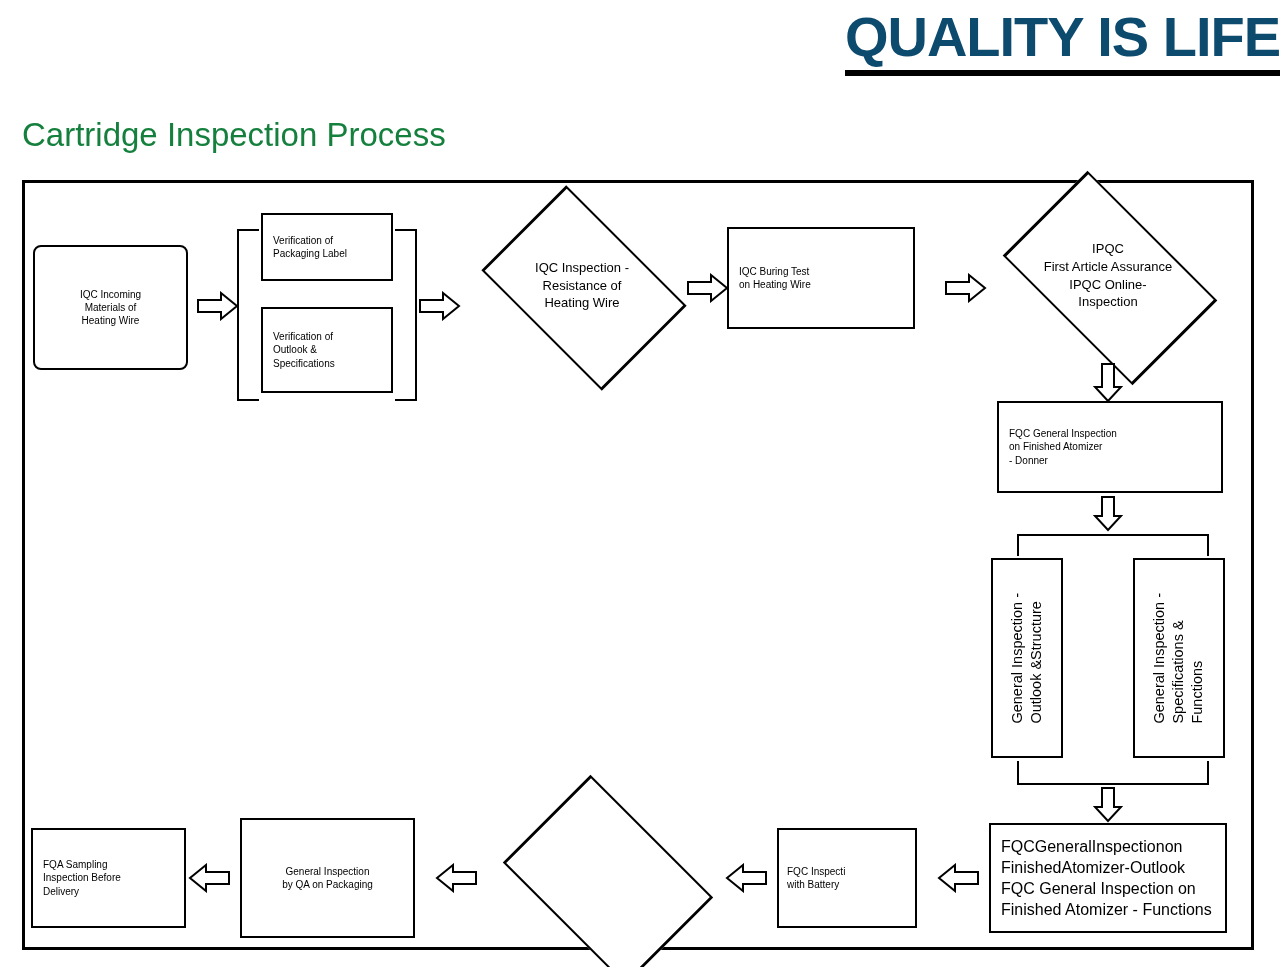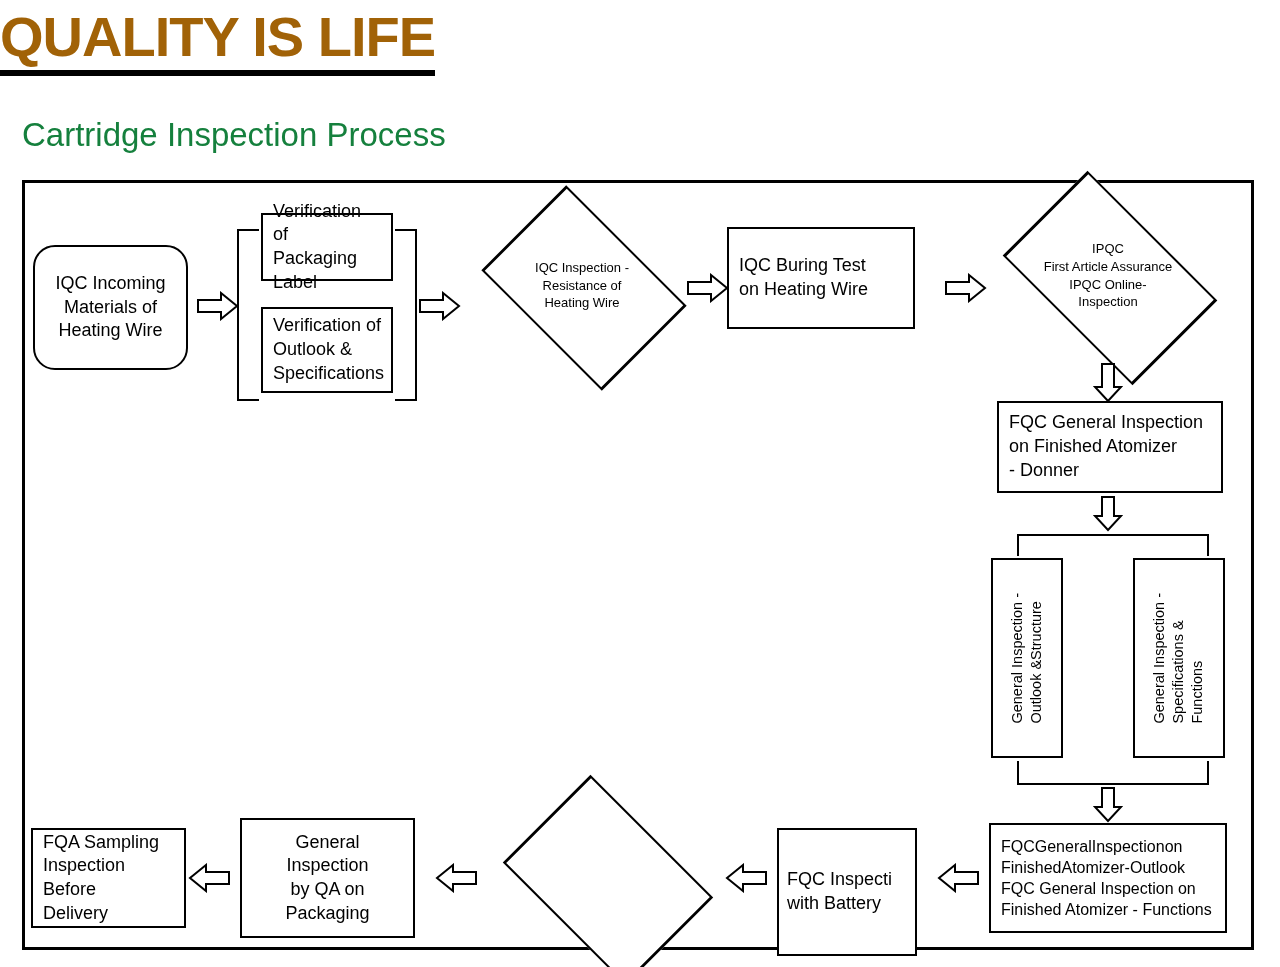--- a/index.html
+++ b/index.html
@@ -15,26 +15,26 @@
     color: #000000;
     overflow: hidden;
   }
 
   
   #page-title {
     position: absolute;
     top: 4px;
     left: 0;
     width: 1280px;
-    text-align: left;
+    text-align: right;
     font-family: "Liberation Sans", sans-serif;
     font-weight: bold;
     font-size: 56px;
     letter-spacing: -1px;
-    color: #a16207;
+    color: #0c4a6e;
   }
   #page-title .underlined {
     border-bottom: 6px solid #000;
     padding-bottom: 2px;
   }
   #subtitle {
     position: absolute;
     top: 116px;
     left: 22px;
     font-size: 33px;
@@ -53,31 +53,31 @@
     border: 3px solid #000;
     box-sizing: border-box;
     background: #fff;
   }
 
   .node {
     position: absolute;
     box-sizing: border-box;
     border: 2px solid #000;
     background: #fff;
-    font-size: 18px;
+    font-size: 10px;
     line-height: 1.32;
     display: flex;
     align-items: center;
     justify-content: flex-start;
     padding: 6px 10px;
     white-space: pre-line;
   }
   .node.center { justify-content: center; text-align: center; }
 
-  .rounded { border-radius: 22px; }
+  .rounded { border-radius: 8px; }
 
   
   .diamond-wrap {
     position: absolute;
     display: flex;
     align-items: center;
     justify-content: center;
   }
   .diamond-shape {
     position: absolute;
@@ -239,21 +239,21 @@
 FinishedAtomizer-Outlook
 FQC General Inspection on
 Finished Atomizer - Functions</div>
 
   <div class="arrow" style="left:912px; top:680px;">
     <svg width="42" height="30" viewBox="0 0 42 30">
       <polygon points="41,9 18,9 18,2 2,15 18,28 18,21 41,21" fill="#ffffff" stroke="#000000" stroke-width="2"></polygon>
     </svg>
   </div>
 
-  <div class="node" style="left:752px; top:645px; width:140px; height:128px;padding-left:8px;">FQC Inspecti
+  <div class="node" style="left:752px; top:645px; width:140px; height:100px;padding-left:8px;">FQC Inspecti
 with Battery</div>
 
   <div class="arrow" style="left:700px; top:680px;">
     <svg width="42" height="30" viewBox="0 0 42 30">
       <polygon points="41,9 18,9 18,2 2,15 18,28 18,21 41,21" fill="#ffffff" stroke="#000000" stroke-width="2"></polygon>
     </svg>
   </div>
 
   <div class="diamond-wrap" style="left:466px; top:610px; width:230px; height:170px;">
     <div class="diamond-shape" style="width:120px; height:120px; margin-left:-60px; margin-top:-60px; transform: rotate(45deg) scaleX(1.4);"></div>

